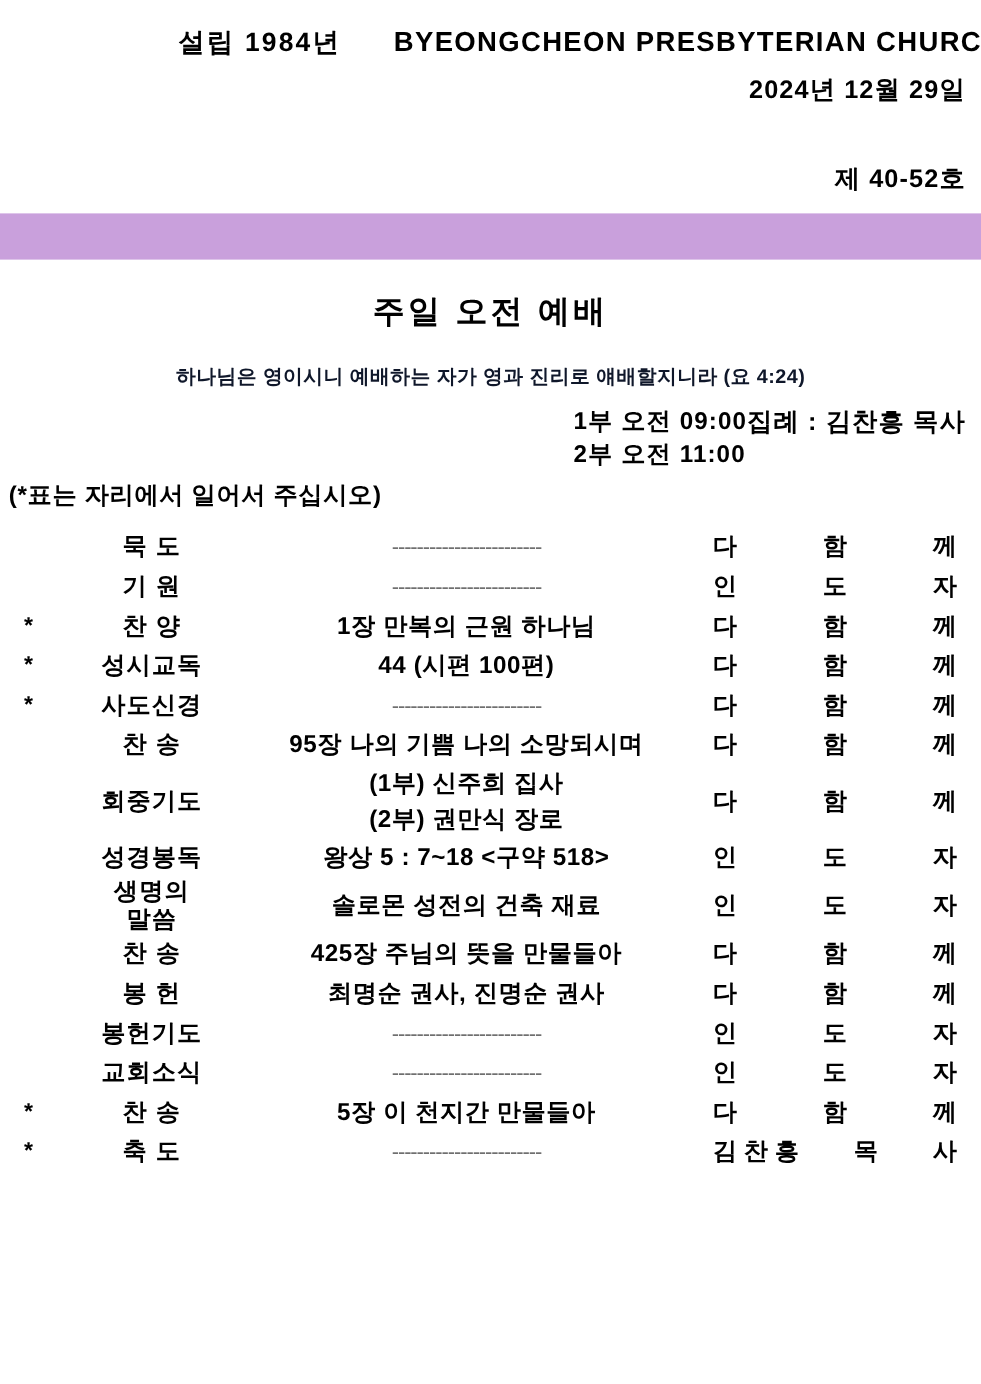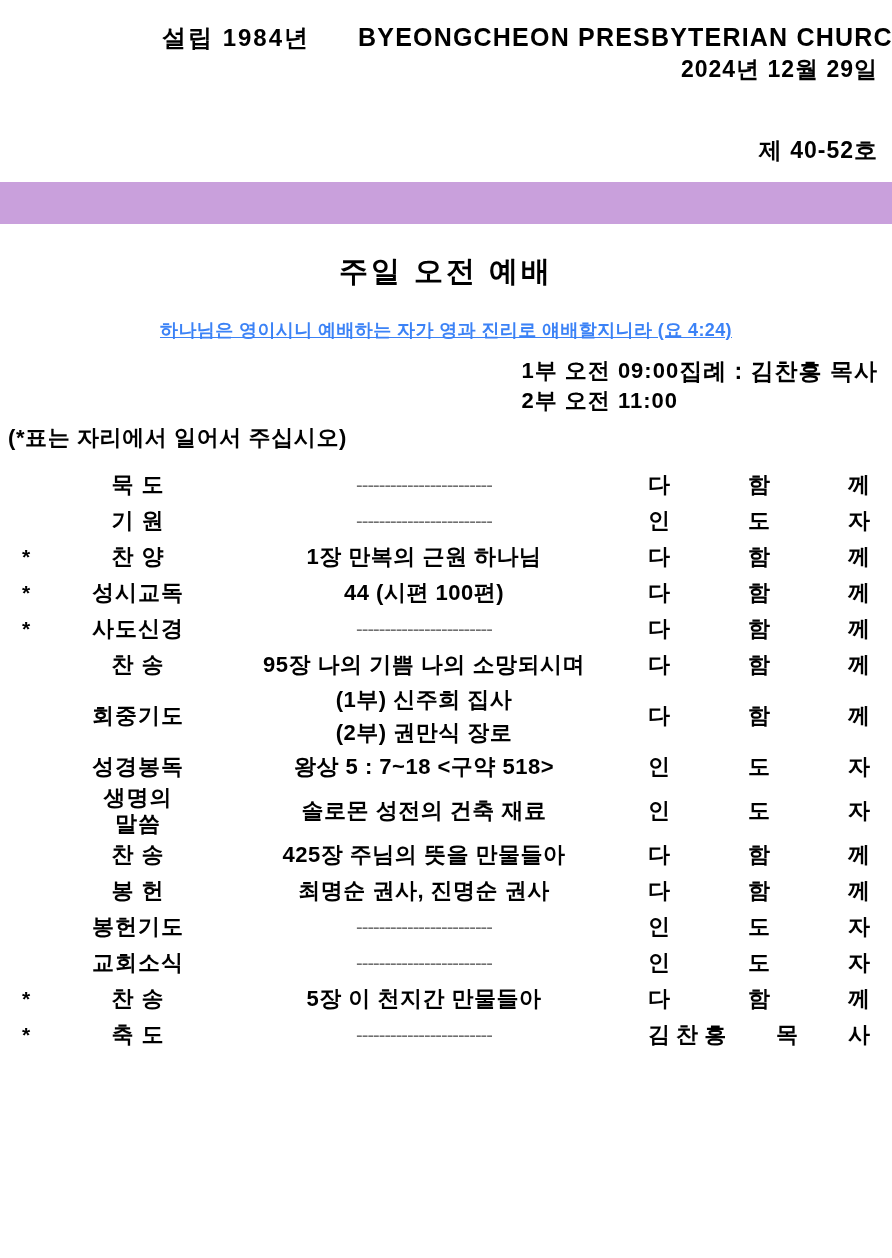--- a/index.html
+++ b/index.html
@@ -41,20 +41,21 @@
     letter-spacing: 1.2px;
     margin-left: 48px;
     white-space: nowrap;
   }
   .header-date {
     text-align: right;
     font-size: 23px;
     font-weight: bold;
     letter-spacing: 1px;
     padding-right: 14px;
+    margin-top: 12px;
   }
   .header-issue {
     text-align: right;
     font-size: 23px;
     font-weight: bold;
     letter-spacing: 1px;
     padding-right: 14px;
     margin-top: 50px;
   }
 
@@ -68,26 +69,25 @@
   .service-title {
     text-align: center;
     font-size: 29px;
     font-weight: bold;
     letter-spacing: 3px;
     margin-top: 28px;
   }
 
   .verse {
     text-align: center;
-    color: #3b82f6;
+    color: #0f172a;
     font-size: 18px;
     font-weight: bold;
     letter-spacing: 0.4px;
     margin-top: 26px;
-    text-decoration: underline;
   }
 
   .times-row {
     display: flex;
     justify-content: flex-end;
     align-items: flex-start;
     padding: 14px 14px 0 24px;
   }
   .times-left div {
     font-size: 22px;

